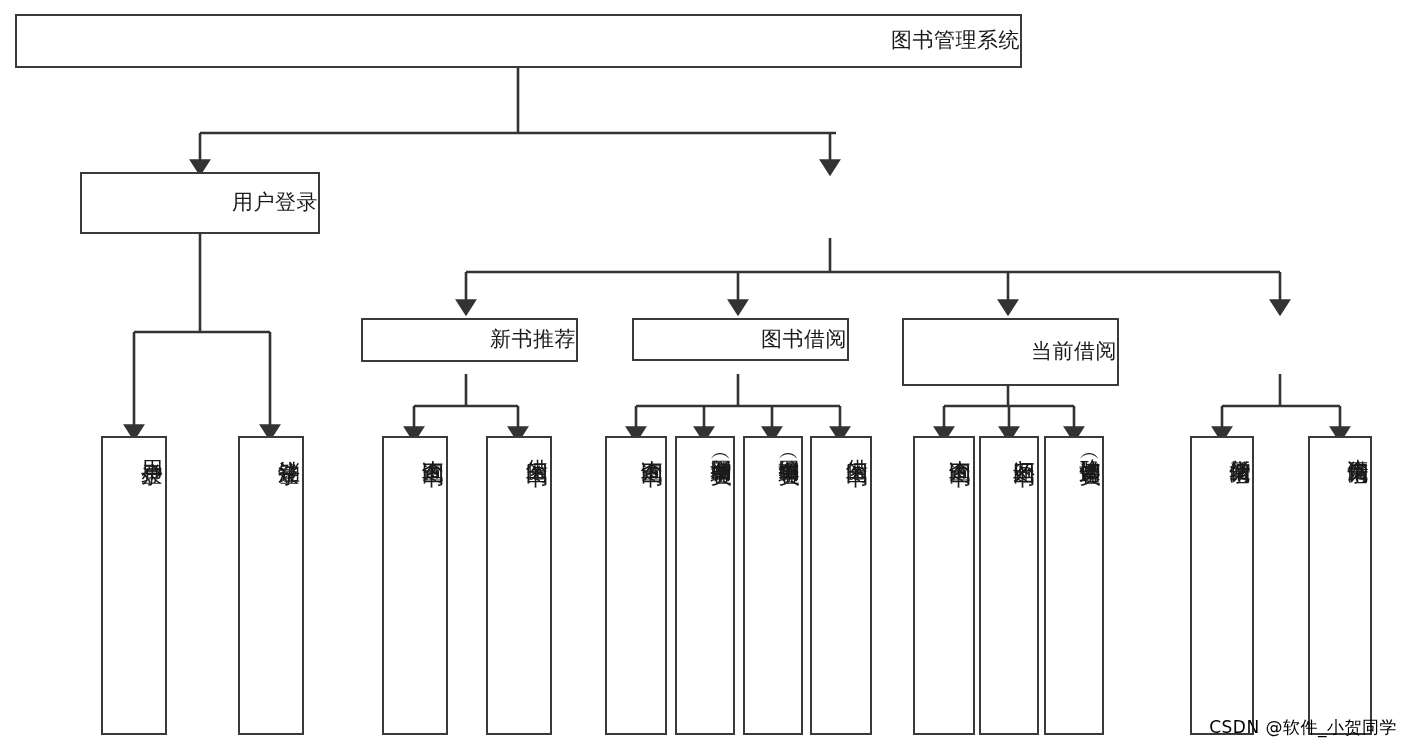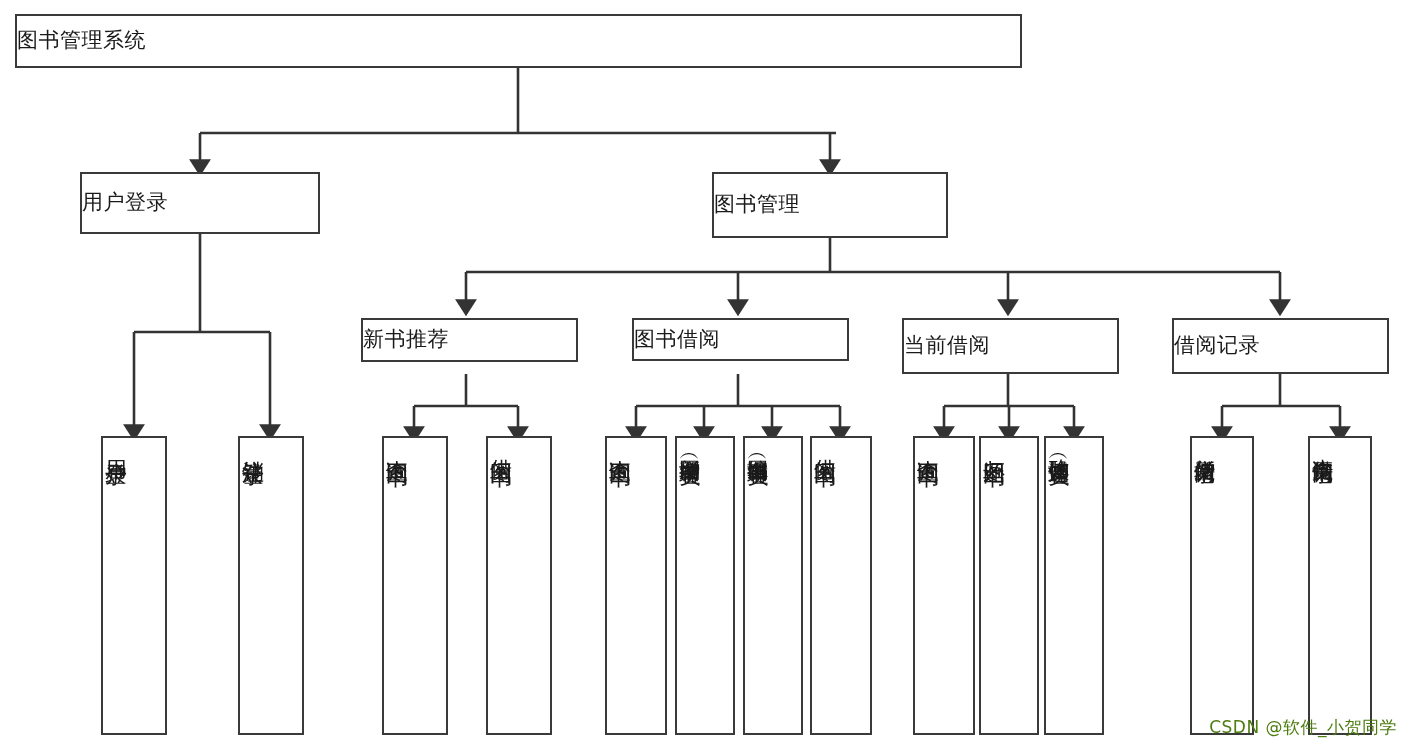--- a/index.html
+++ b/index.html
@@ -24,21 +24,21 @@
     width: 1405px;
     height: 747px;
   }
   .node {
     position: absolute;
     box-sizing: border-box;
     background: #ffffff;
     border: 2px solid #3a3a3a;
     display: flex;
     align-items: center;
-    justify-content: flex-start;
+    justify-content: flex-end;
     color: #1a1a1a;
   }
   .node-label {
     display: block;
     text-align: center;
     line-height: 1.22;
     white-space: pre;
   }
   .node.horiz .node-label {
     font-size: 21px;
@@ -59,21 +59,21 @@
   }
   .node.vert.tall .node-label {
     font-size: 21px;
     letter-spacing: 1px;
   }
   #watermark {
     position: absolute;
     right: 8px;
     bottom: 8px;
     font-size: 17px;
-    color: #4d7c0f;
+    color: #000000;
     letter-spacing: 0.5px;
     white-space: nowrap;
     font-family: "DejaVu Sans", "Liberation Sans", sans-serif;
   }
 </style>
 </head>
 <body>
 
 <div id="canvas">
 
@@ -127,35 +127,29 @@
     </g>
   </svg>
 
   <div class="node horiz" style="left:15px; top:14px; width:1007px; height:54px;">
     <span class="node-label">图书管理系统</span>
   </div>
 
   <div class="node horiz" style="left:80px; top:172px; width:240px; height:62px;">
     <span class="node-label">用户登录</span>
   </div>
-  <div class="node horiz" style="left:712px; top:172px; width:236px; height:66px;">
-    <span class="node-label">图书管理</span>
-  </div>
 
   <div class="node horiz" style="left:361px; top:318px; width:217px; height:44px;">
     <span class="node-label">新书推荐</span>
   </div>
   <div class="node horiz" style="left:632px; top:318px; width:217px; height:43px;">
     <span class="node-label">图书借阅</span>
   </div>
-  <div class="node horiz" style="left:902px; top:318px; width:217px; height:56px;">
+  <div class="node horiz" style="left:902px; top:318px; width:217px; height:68px;">
     <span class="node-label">当前借阅</span>
-  </div>
-  <div class="node horiz" style="left:1172px; top:318px; width:217px; height:56px;">
-    <span class="node-label">借阅记录</span>
   </div>
 
   <div class="node vert" style="left:101px; top:436px; width:66px; height:299px;">
     <span class="node-label">用户登录</span>
   </div>
   <div class="node vert" style="left:238px; top:436px; width:66px; height:299px;">
     <span class="node-label">注销登录</span>
   </div>
 
   <div class="node vert" style="left:382px; top:436px; width:66px; height:299px;">

